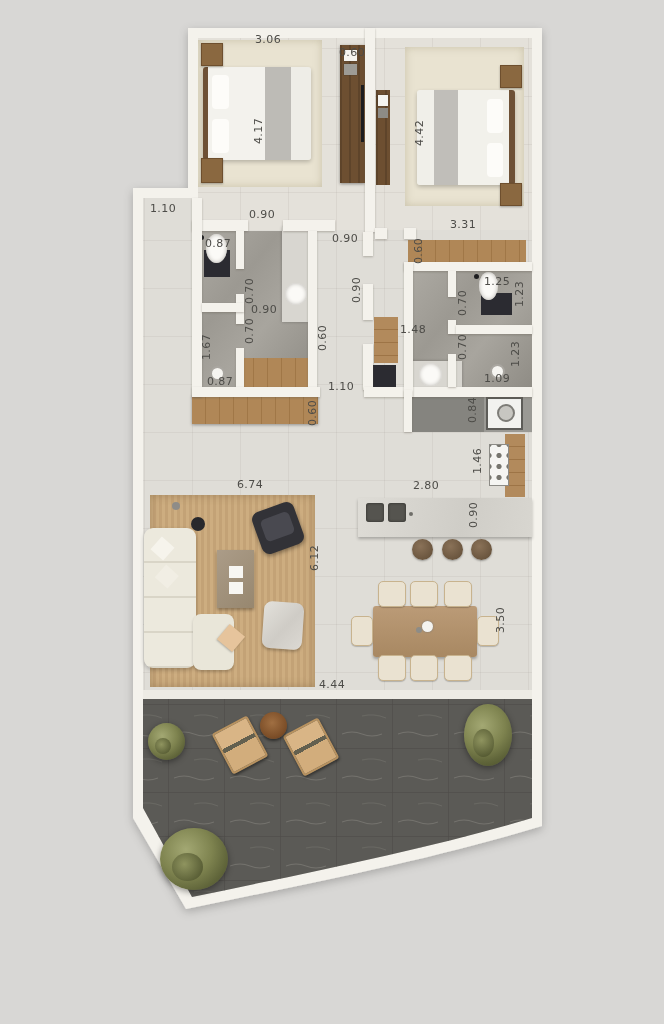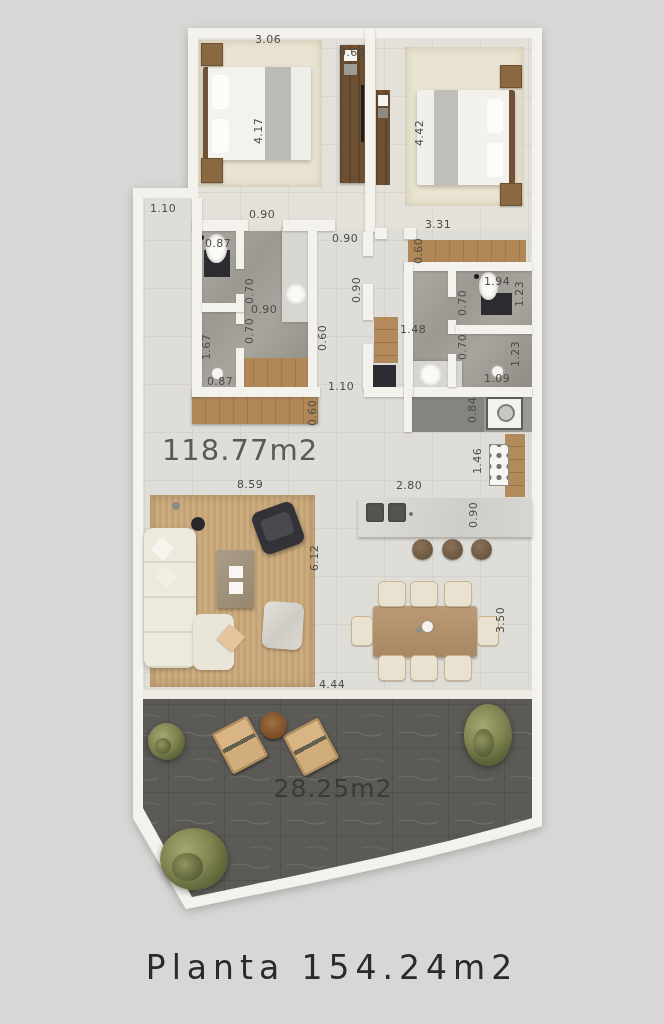--- a/index.html
+++ b/index.html
@@ -201,46 +201,43 @@
   <div class="wall" style="left:456px;top:325px;width:76px;height:9px"></div>
   <div class="wall" style="left:404px;top:390px;width:8px;height:42px"></div>
 
   <span class="lbl" style="left:268px;top:39px">3.06</span>
   <span class="lbl" style="left:352px;top:52px">0.60</span>
   <span class="lbl v" style="left:258px;top:131px">4.17</span>
   <span class="lbl v" style="left:419px;top:133px">4.42</span>
   <span class="lbl" style="left:163px;top:208px">1.10</span>
   <span class="lbl" style="left:262px;top:214px">0.90</span>
   <span class="lbl" style="left:345px;top:238px">0.90</span>
-  <span class="lbl" style="left:438px;top:224px">3.31</span>
+  <span class="lbl" style="left:463px;top:224px">3.31</span>
   <span class="lbl v" style="left:418px;top:251px">0.60</span>
   <span class="lbl" style="left:218px;top:243px">0.87</span>
   <span class="lbl v" style="left:249px;top:291px">0.70</span>
   <span class="lbl" style="left:264px;top:309px">0.90</span>
   <span class="lbl v" style="left:249px;top:331px">0.70</span>
   <span class="lbl v" style="left:356px;top:290px">0.90</span>
   <span class="lbl v" style="left:206px;top:347px">1.67</span>
   <span class="lbl" style="left:220px;top:381px">0.87</span>
   <span class="lbl v" style="left:322px;top:338px">0.60</span>
-  <span class="lbl" style="left:497px;top:281px">1.94</span>
+  <span class="lbl" style="left:497px;top:281px">1.25</span>
   <span class="lbl v" style="left:519px;top:294px">1.23</span>
   <span class="lbl v" style="left:462px;top:303px">0.70</span>
   <span class="lbl" style="left:413px;top:329px">1.48</span>
   <span class="lbl v" style="left:462px;top:347px">0.70</span>
   <span class="lbl v" style="left:515px;top:354px">1.23</span>
   <span class="lbl" style="left:497px;top:378px">1.09</span>
   <span class="lbl" style="left:341px;top:386px">1.10</span>
   <span class="lbl v" style="left:312px;top:413px">0.60</span>
   <span class="lbl v" style="left:472px;top:410px">0.84</span>
   <span class="lbl v" style="left:477px;top:461px">1.46</span>
-  <span class="lbl" style="left:409px;top:485px">2.80</span>
+  <span class="lbl" style="left:426px;top:485px">2.80</span>
   <span class="lbl v" style="left:473px;top:515px">0.90</span>
-  <span class="lbl" style="left:250px;top:484px">8.59</span>
+  <span class="lbl" style="left:250px;top:484px">6.74</span>
   <span class="lbl v" style="left:314px;top:558px">6.12</span>
   <span class="lbl v" style="left:500px;top:620px">3.50</span>
   <span class="lbl" style="left:332px;top:684px">4.44</span>
 
-  <span class="area" style="left:240px;top:450px;font-size:29px">118.77m2</span>
-  <span class="area" style="left:333px;top:788px;font-size:25px;color:#3b3a36">28.25m2</span>
-
-  <div class="caption" style="top:948px">Planta 154.24m2</div>
+
 
 </div>
 
 </body></html>

